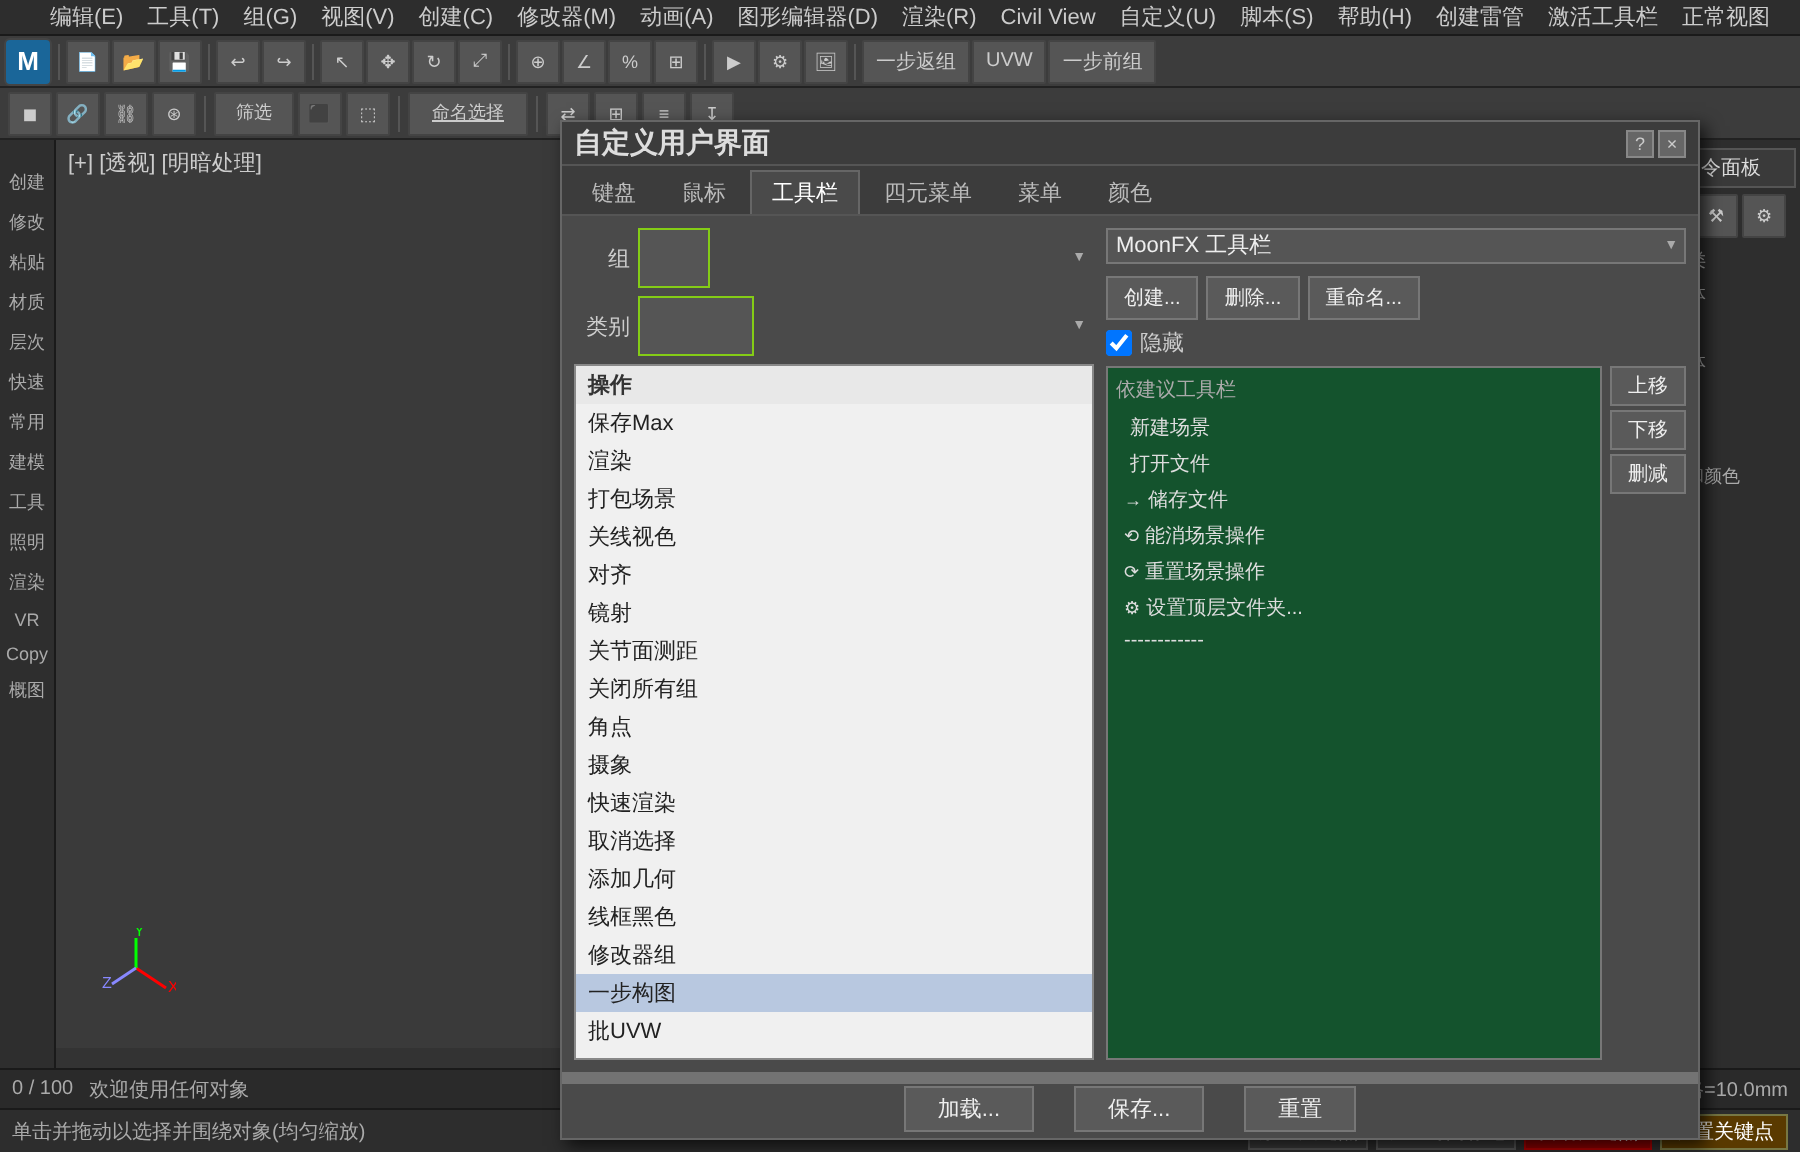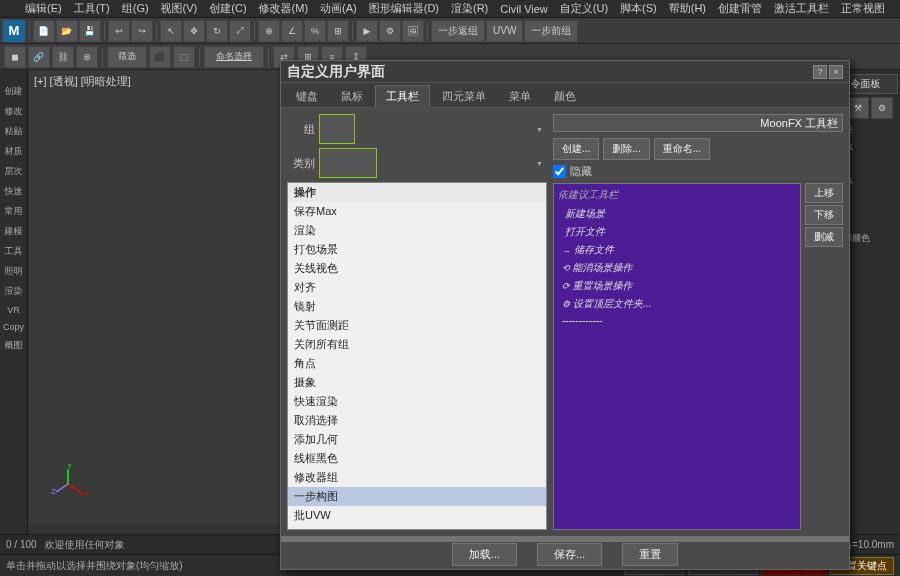--- a/index.html
+++ b/index.html
@@ -318,21 +318,20 @@
     }
     .dlg-right-select {
       width: 100%;
       height: 18px;
       background: #555;
       border: 1px solid #777;
       color: #eee;
       font-size: 11px;
       padding: 0 4px;
       appearance: none;
-      text-align: right;
     }
     .dlg-right-select-wrapper::after {
       content: '▼';
       position: absolute;
       right: 4px;
       top: 50%;
       transform: translateY(-50%);
       font-size: 7px;
       color: #aaa;
       pointer-events: none;
@@ -352,26 +351,25 @@
       align-items: center;
       gap: 4px;
       font-size: 11px;
       color: #ccc;
     }
     .dlg-checkbox-row input[type=checkbox] {
       cursor: pointer;
     }
     .toolbar-preview-box {
       flex: 1;
-      background: #4c1d95;
+      background: #14532d;
       border: 1px solid #777;
       min-height: 0;
       position: relative;
       overflow: hidden;
-      font-style: italic;
     }
     .toolbar-preview-inner {
       padding: 4px;
     }
     .preview-section-title {
       font-size: 10px;
       color: #aaa;
       margin-bottom: 3px;
     }
     .preview-item {

